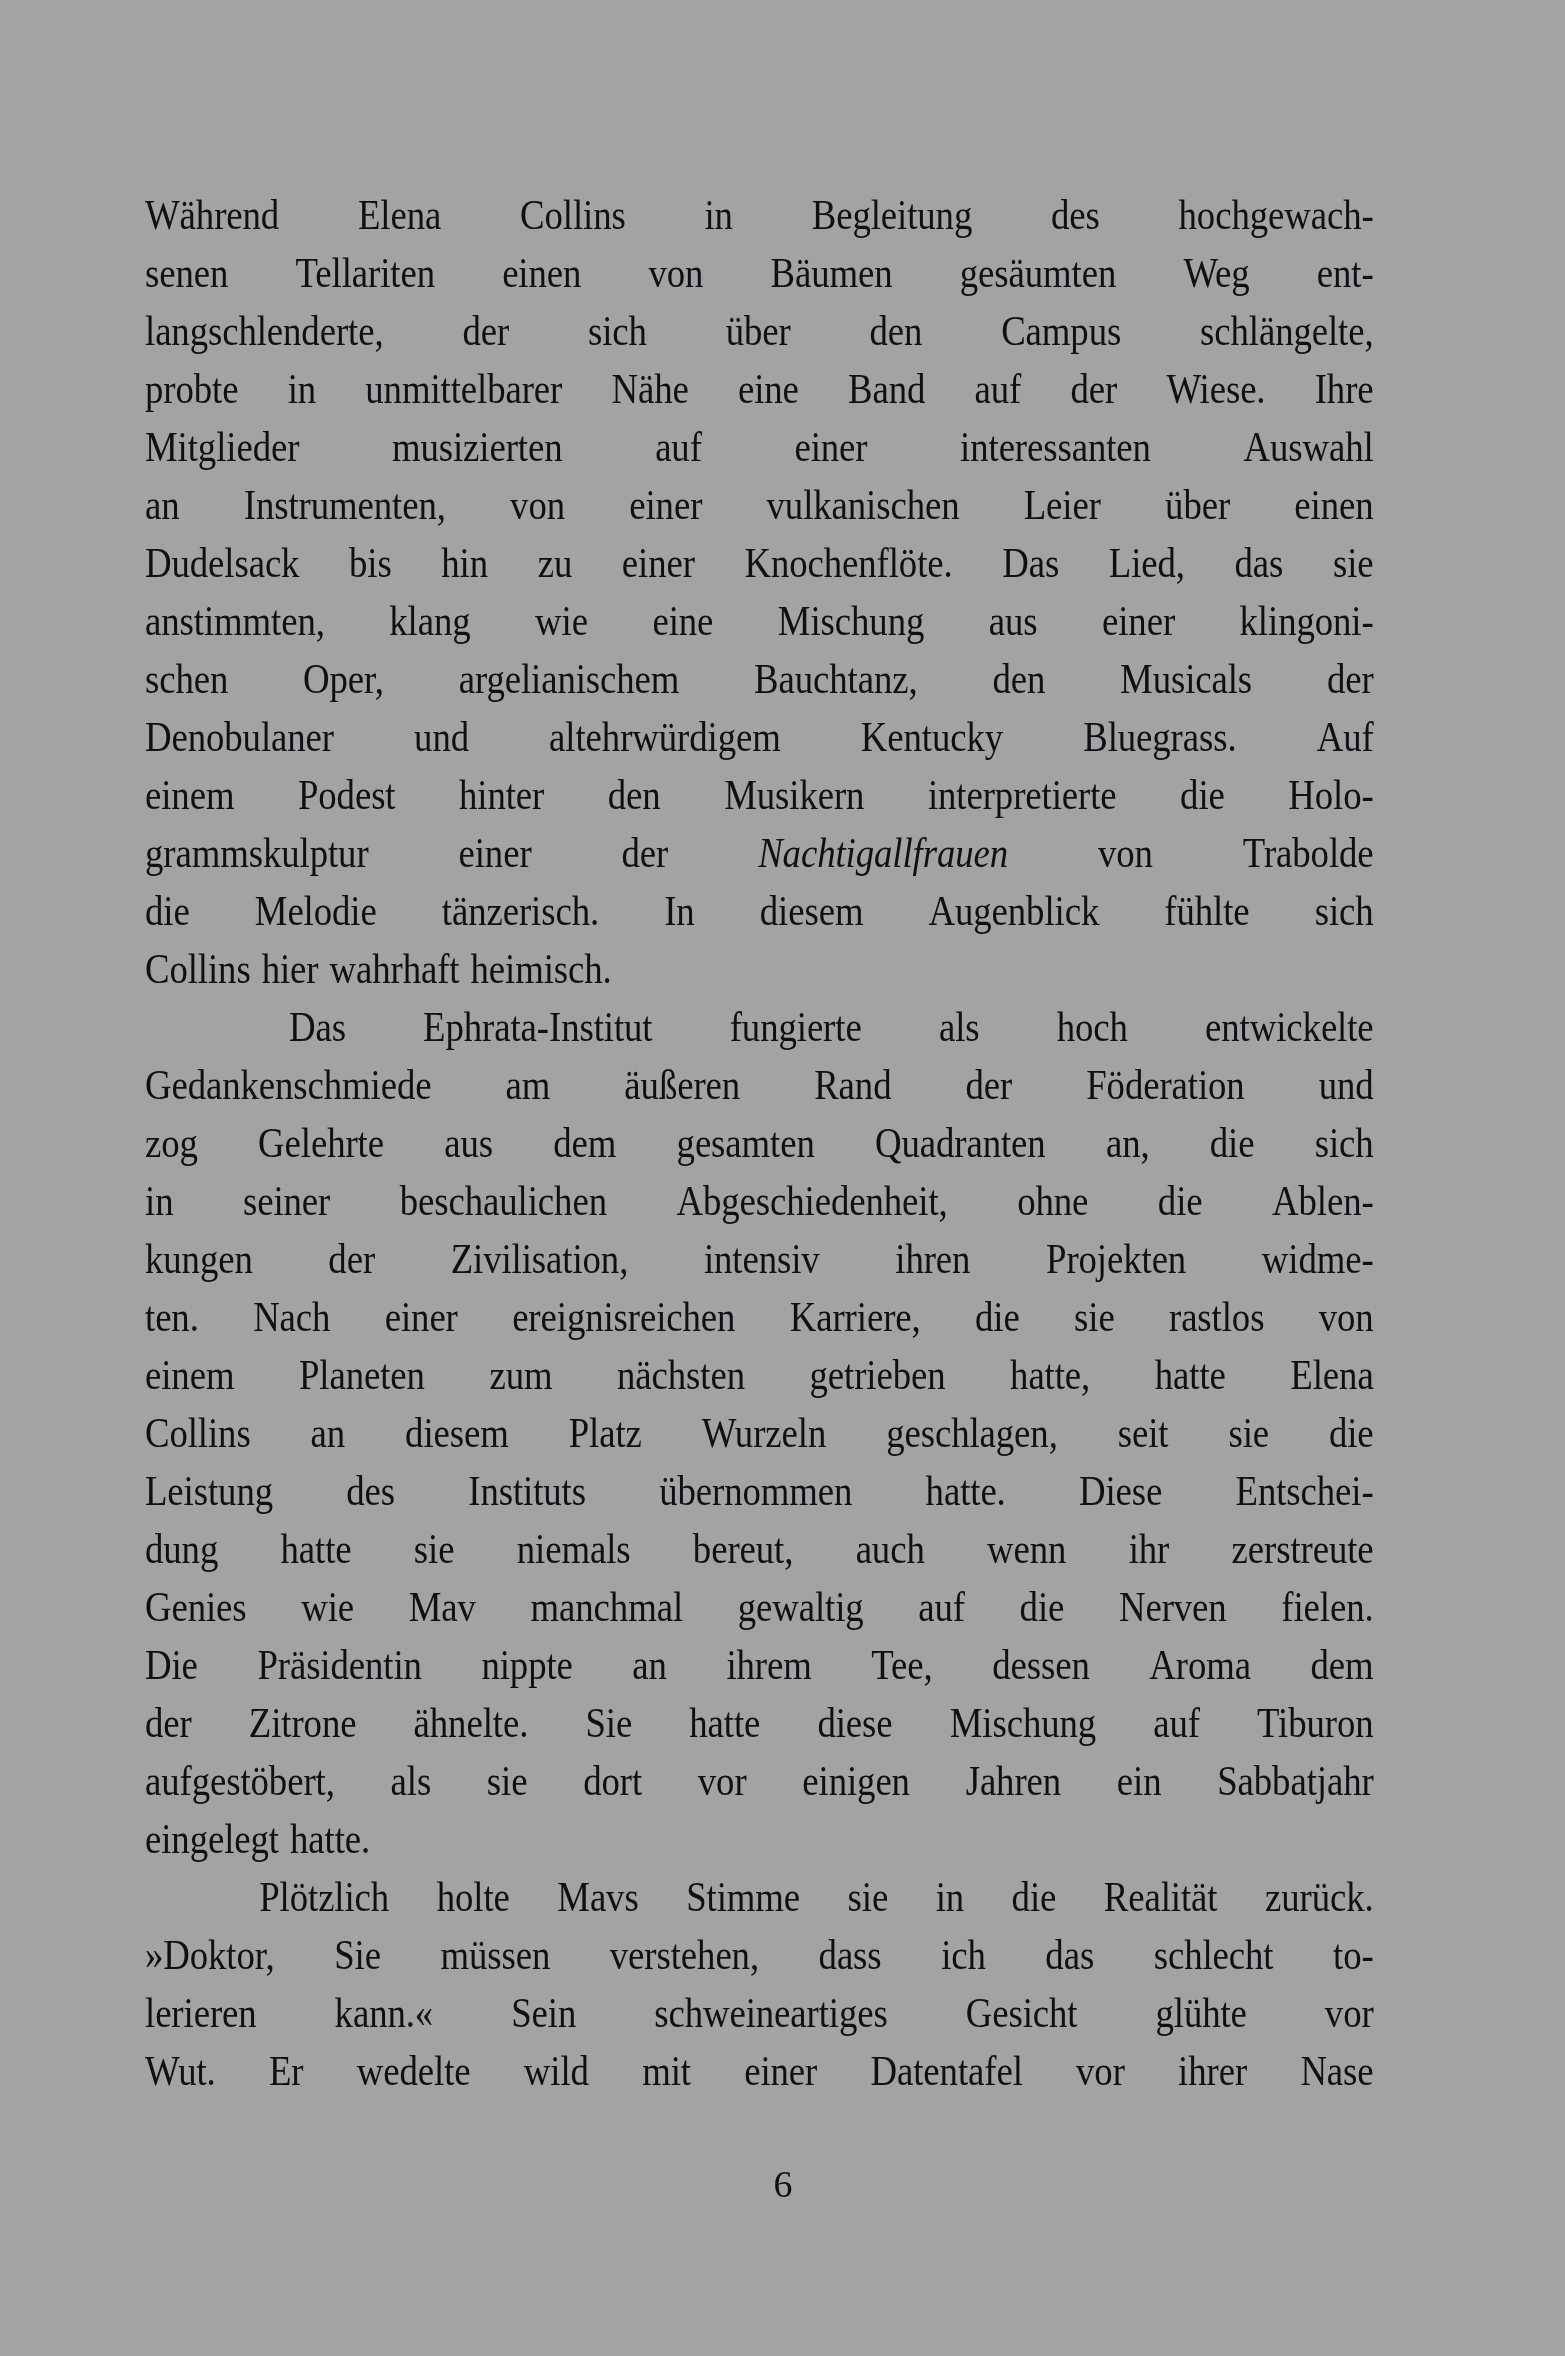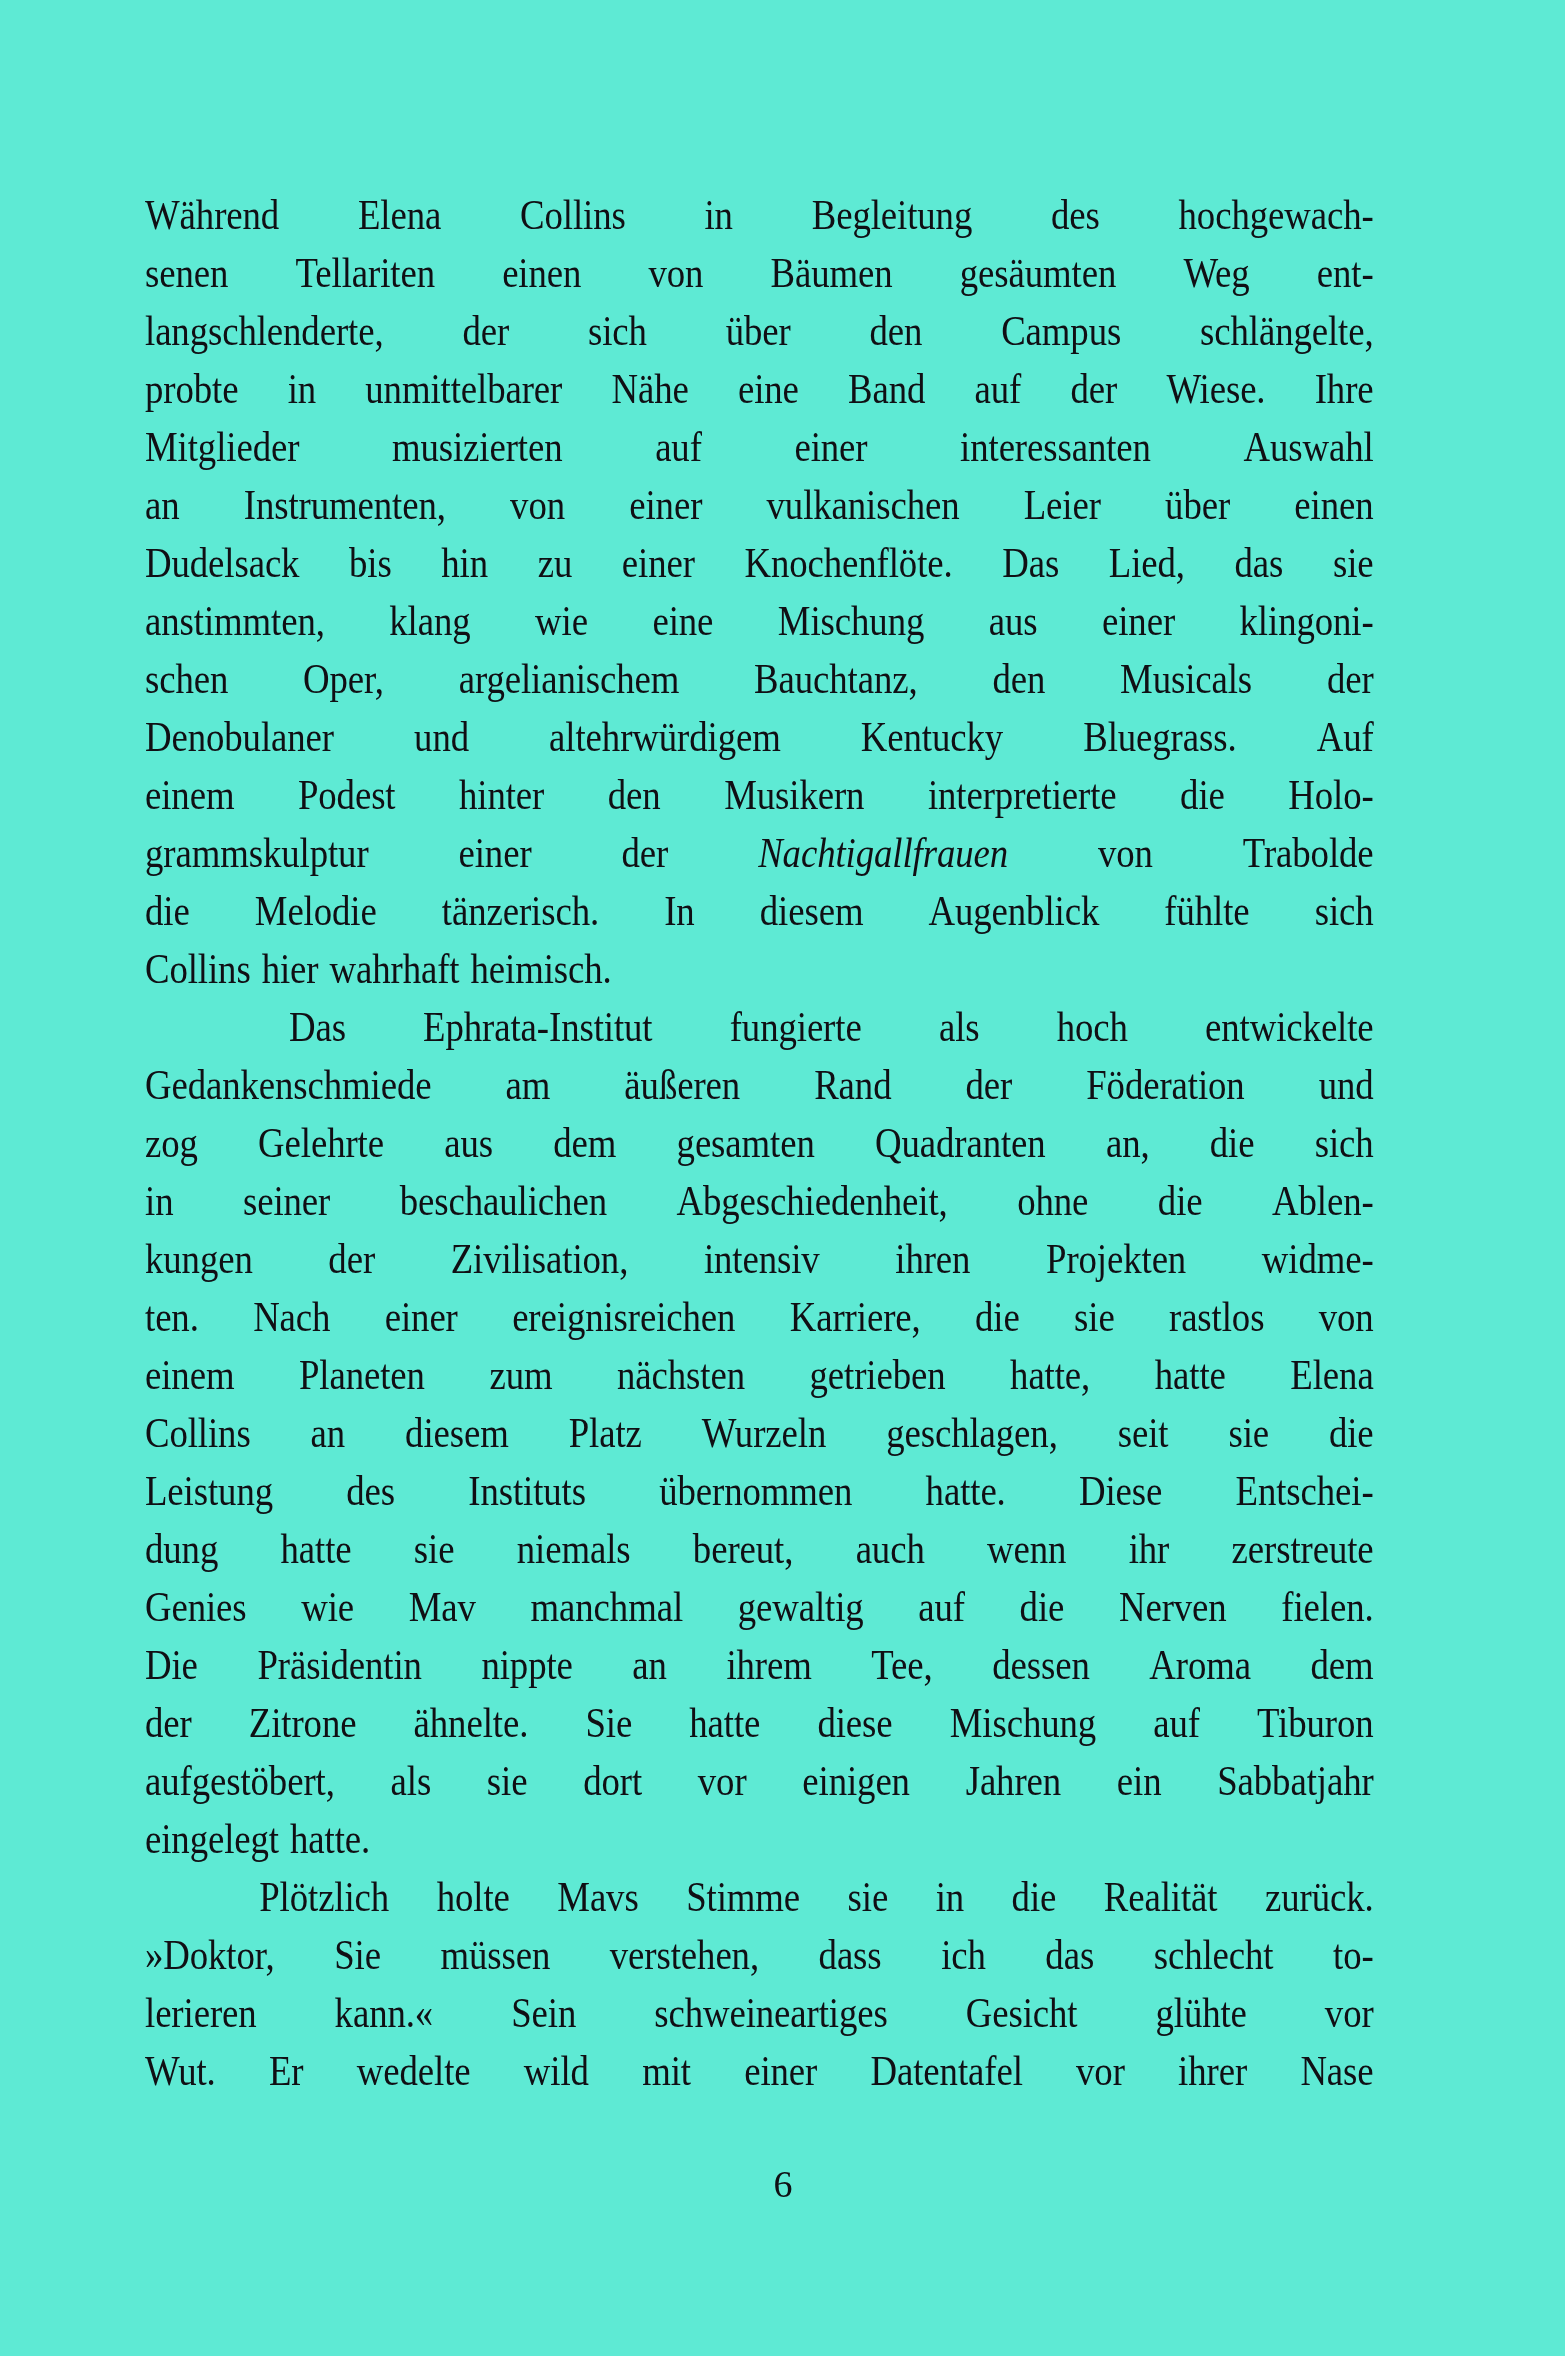--- a/index.html
+++ b/index.html
@@ -14,21 +14,21 @@
     position: relative;
     overflow: hidden;
     font-family: "Liberation Serif", "DejaVu Serif", serif;
     color: #100f14;
     -webkit-font-smoothing: antialiased;
   }
 
   .page {
     position: absolute;
     inset: 0;
-    background: #5eead4;
+    background: #a3a3a3;
   }
 
   .text-block {
     position: absolute;
     left: 145px;
     top: 186px;
     width: 1229px;
   }
 
   

